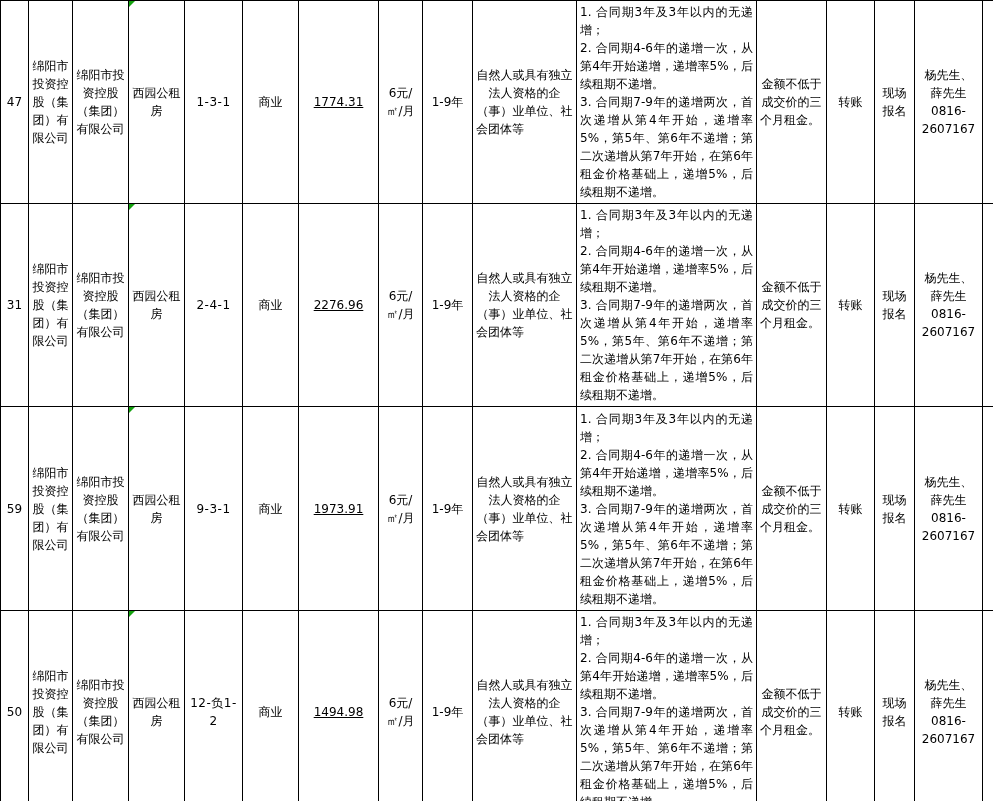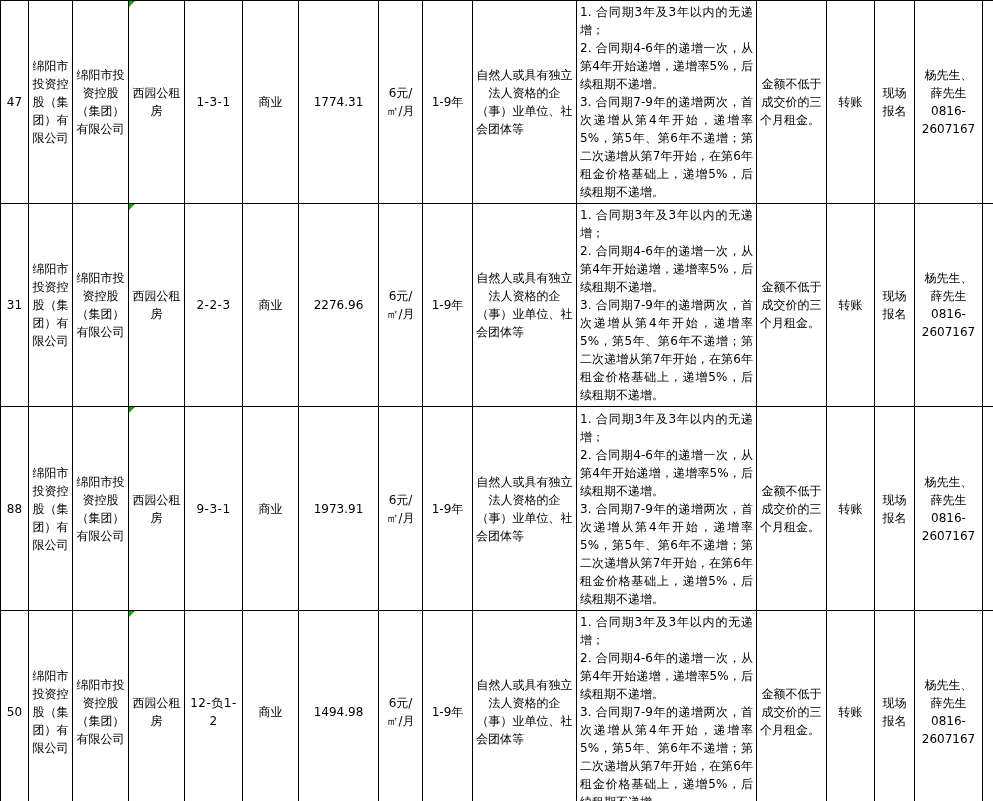--- a/index.html
+++ b/index.html
@@ -60,21 +60,21 @@
   td.cell-project {
     text-align: justify;
     text-align-last: center;
     font-size: 12px;
     line-height: 1.55;
   }
   td.cell-unit,
   td.cell-usage,
   td.cell-price,
   td.cell-term { font-size: 12px; }
-  td.cell-area { font-size: 12.5px; }
+  td.cell-area { font-size: 12.5px; text-decoration: underline; }
   td.cell-target,
   td.cell-deposit,
   td.cell-pay,
   td.cell-method,
   td.cell-contact {
     font-size: 12px;
     line-height: 1.55;
   }
   td.cell-target {
     text-align: justify;
@@ -179,21 +179,21 @@
       </tr>
 
       <tr style="height:196px;">
         <td class="cell-index">31</td>
         <td class="cell-owner">绵阳市投资控股（集团）有限公司</td>
         <td class="cell-agent">绵阳市投资控股（集团）有限公司</td>
         <td class="cell-project">
           <span class="corner-marker"></span>
           <span>西园公租房</span>
         </td>
-        <td class="cell-unit unit-num">2-2-3</td>
+        <td class="cell-unit unit-num">2-4-1</td>
         <td class="cell-usage">商业</td>
         <td class="cell-area">2276.96</td>
         <td class="cell-price">6元/㎡/月</td>
         <td class="cell-term">1-9年</td>
         <td class="cell-target">自然人或具有独立法人资格的企（事）业单位、社会团体等</td>
         <td class="cell-incr">
           <span class="incr-line">1. 合同期3年及3年以内的无递增；</span>
           <span class="incr-line">2. 合同期4-6年的递增一次，从第4年开始递增，递增率5%，后续租期不递增。</span>
           <span class="incr-line">3. 合同期7-9年的递增两次，首次递增从第4年开始，递增率5%，第5年、第6年不递增；第二次递增从第7年开始，在第6年租金价格基础上，递增5%，后续租期不递增。</span>
         </td>
@@ -203,21 +203,21 @@
         <td class="cell-contact">
           <span>杨先生、</span>
           <span>薛先生</span>
           <span>0816-</span>
           <span>2607167</span>
         </td>
         <td class="cell-tail"></td>
       </tr>
 
       <tr style="height:204px;">
-        <td class="cell-index">88</td>
+        <td class="cell-index">59</td>
         <td class="cell-owner">绵阳市投资控股（集团）有限公司</td>
         <td class="cell-agent">绵阳市投资控股（集团）有限公司</td>
         <td class="cell-project">
           <span class="corner-marker"></span>
           <span>西园公租房</span>
         </td>
         <td class="cell-unit unit-num">9-3-1</td>
         <td class="cell-usage">商业</td>
         <td class="cell-area">1973.91</td>
         <td class="cell-price">6元/㎡/月</td>

